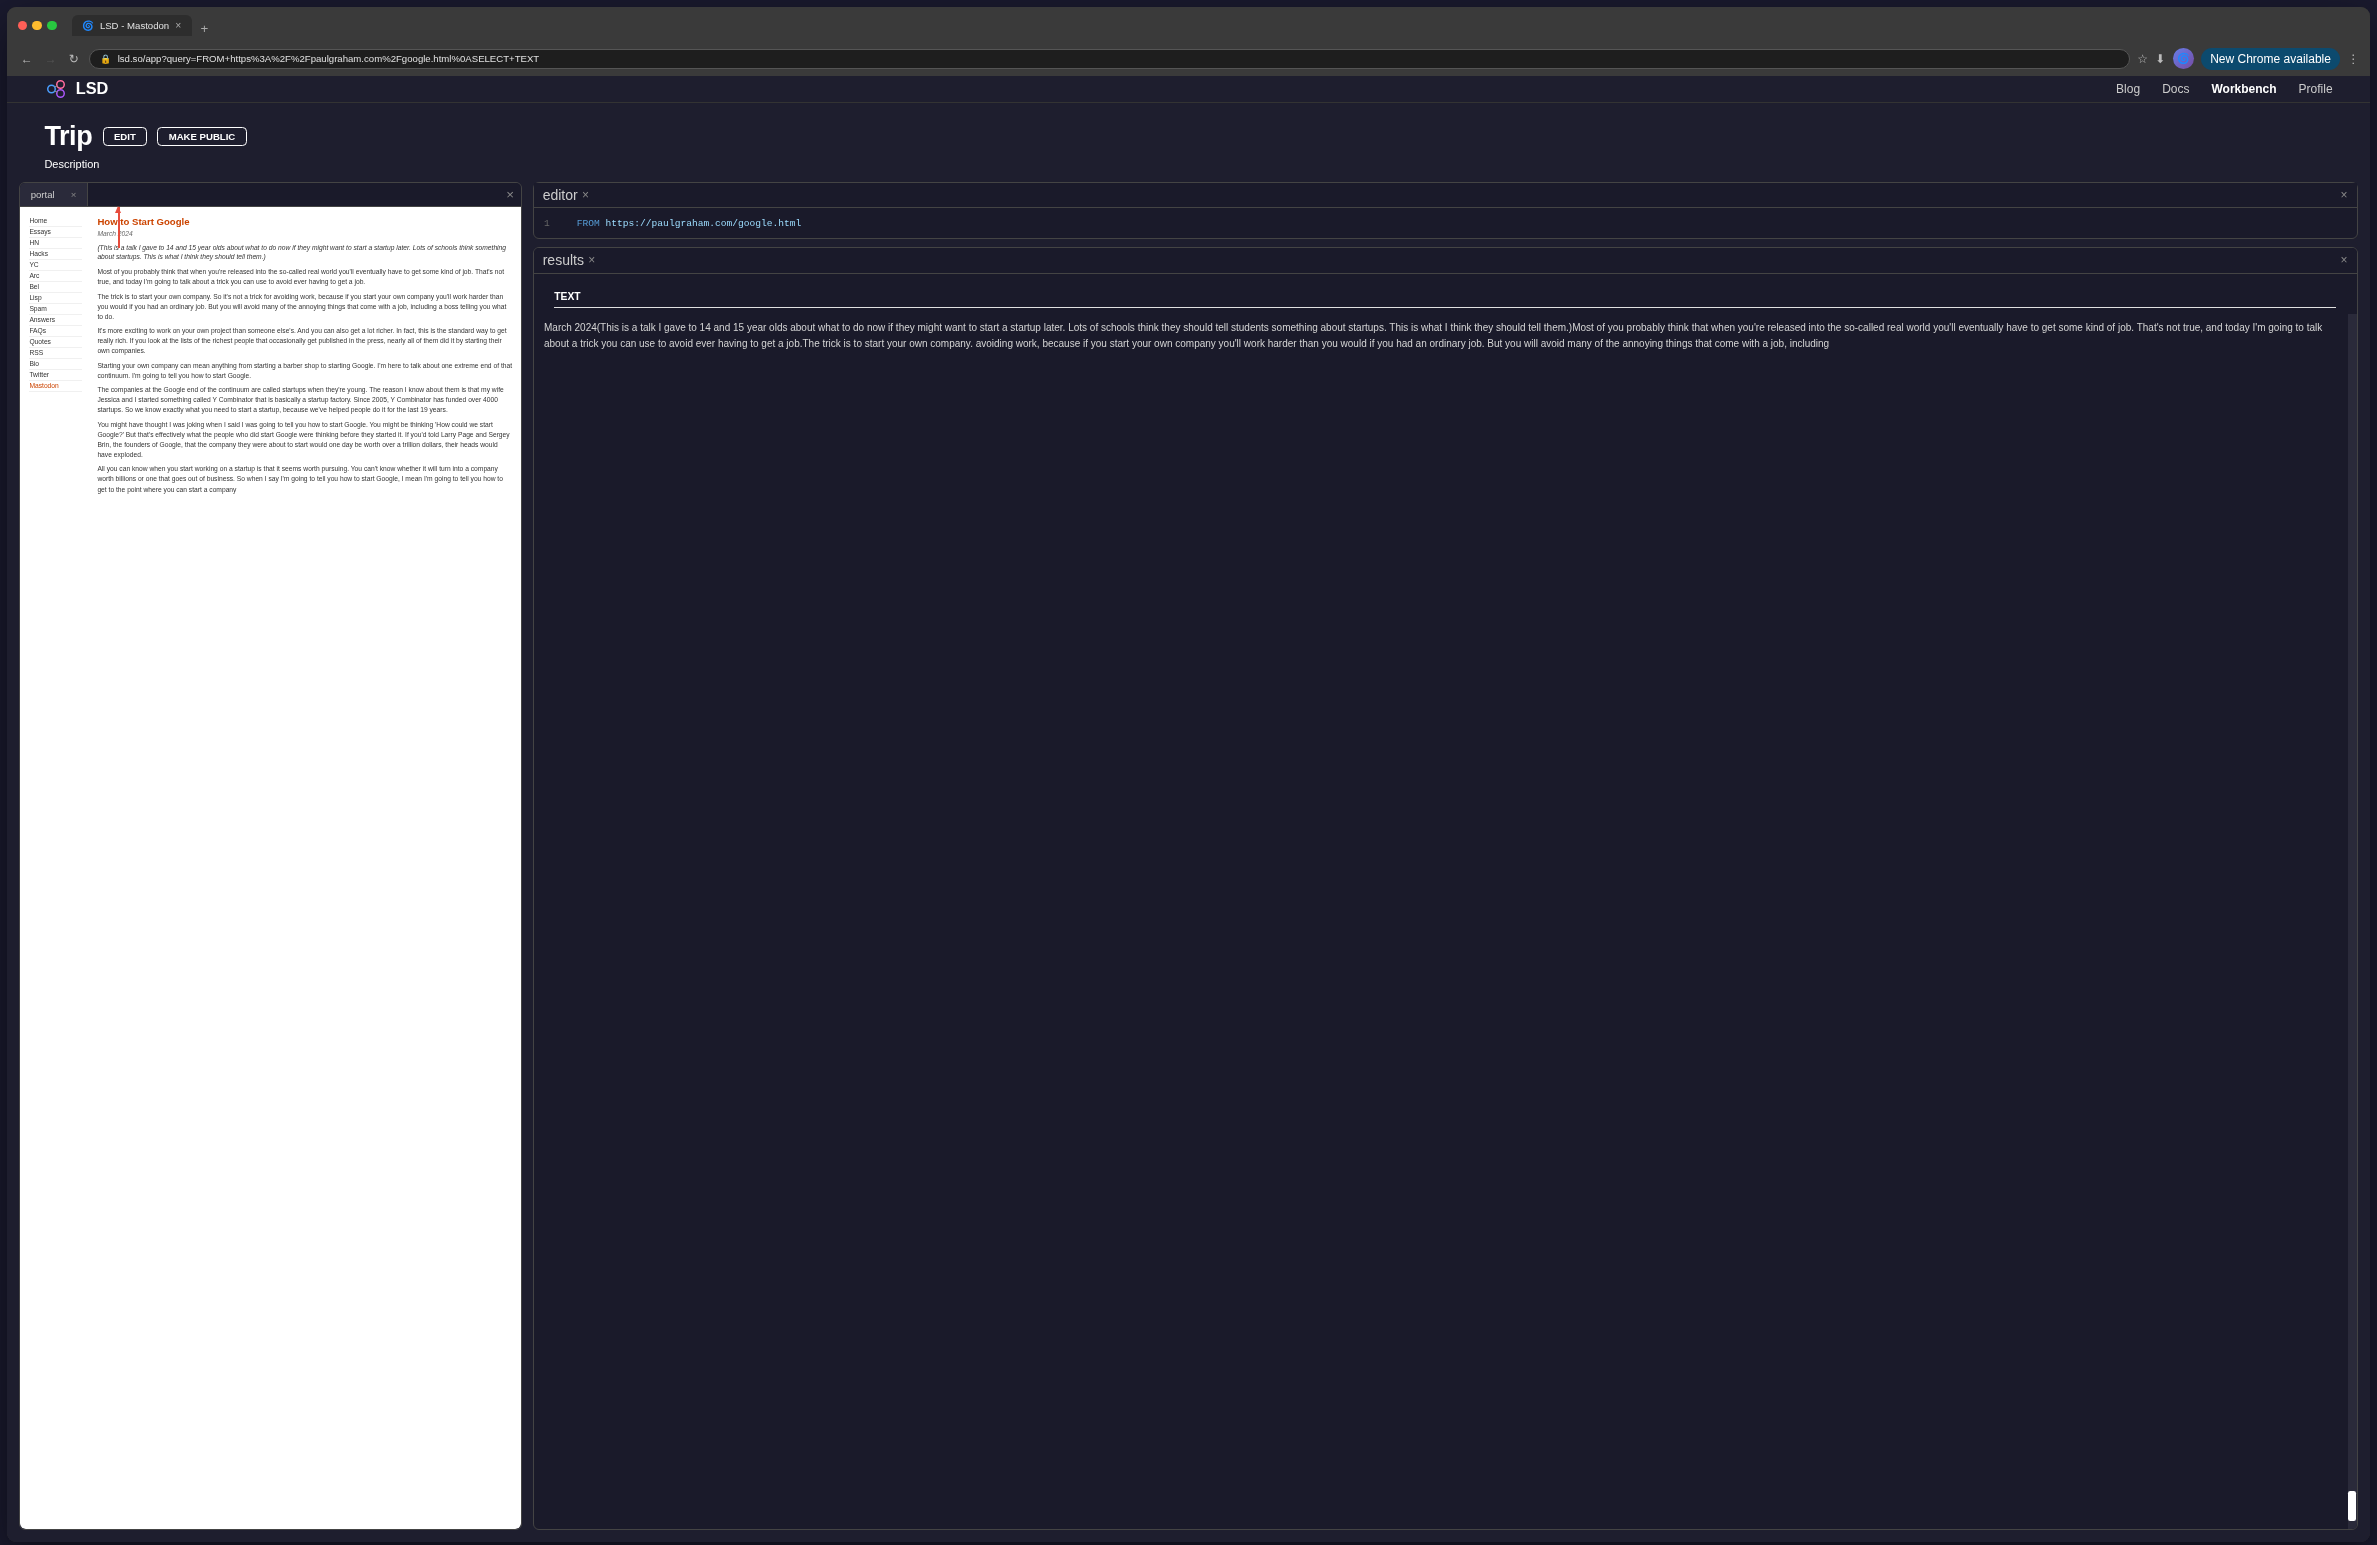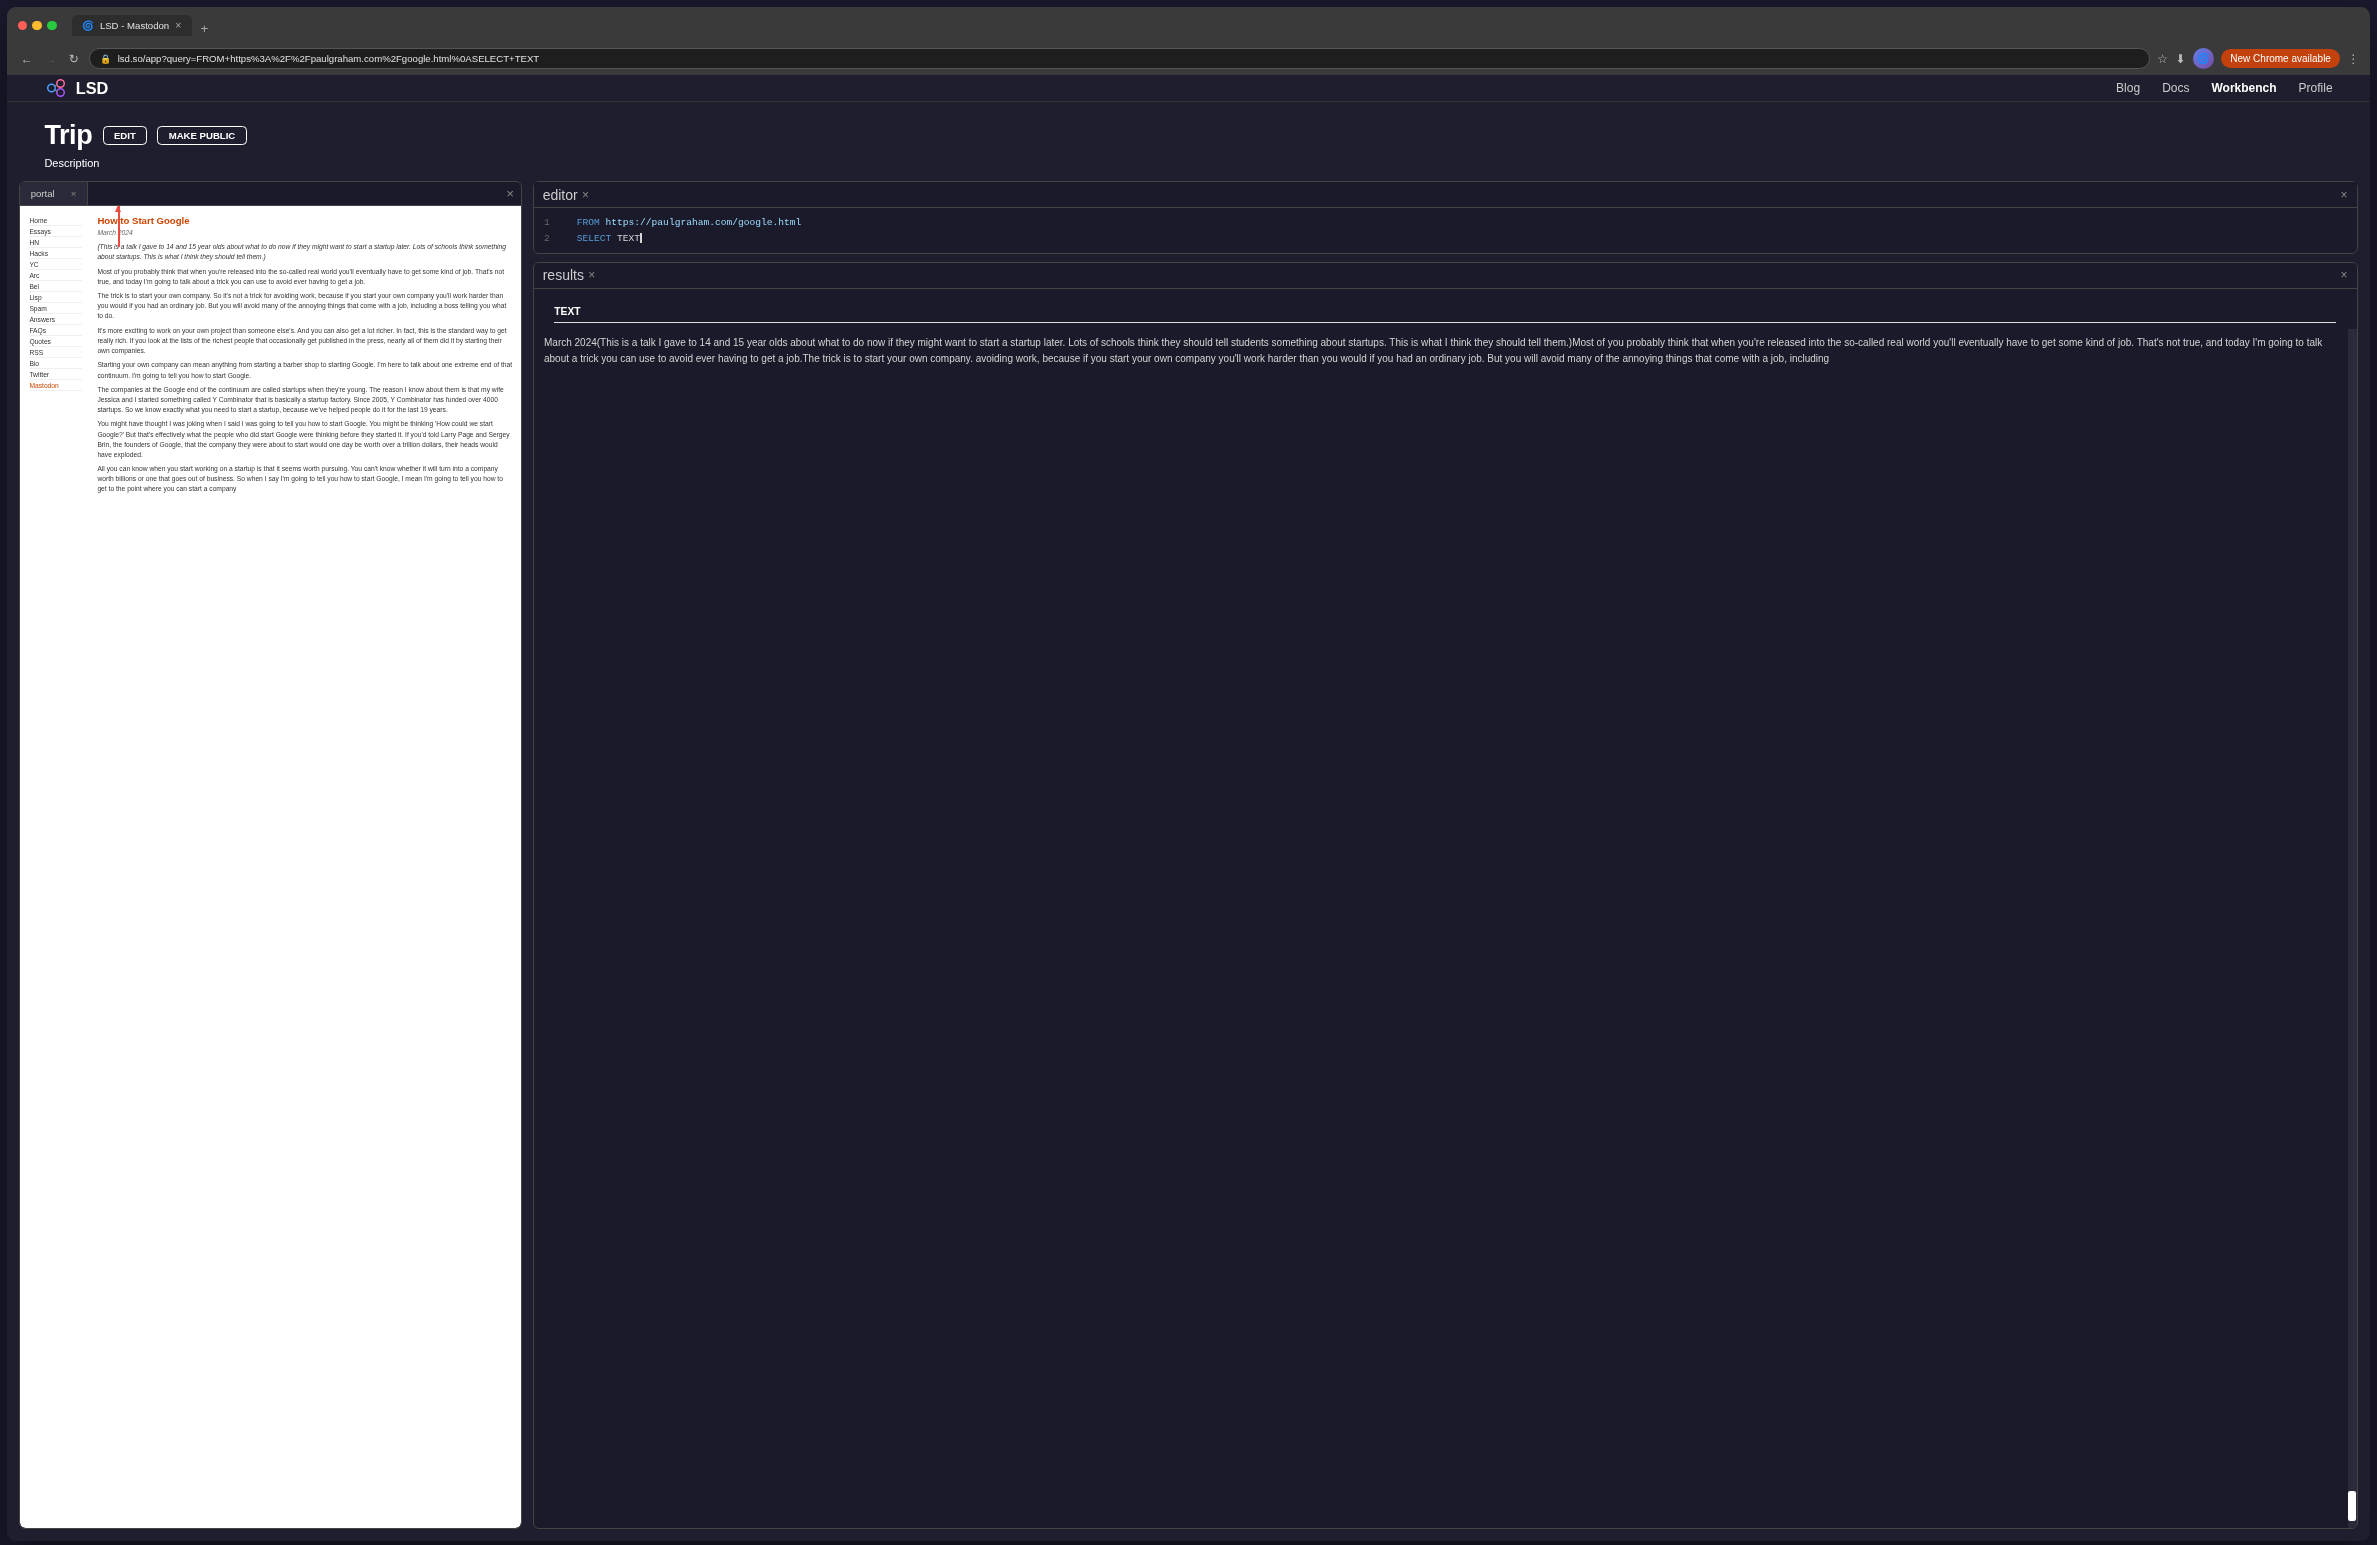--- a/index.html
+++ b/index.html
@@ -140,23 +140,23 @@
 
     .browser-action-btn {
       background: none;
       border: none;
       color: #bbb;
       font-size: 12px;
       cursor: pointer;
     }
 
     .chrome-update-badge {
-      background: #c2410c;
+      background: #0c4a6e;
       color: white;
-      font-size: 10px;
+      font-size: 12px;
       padding: 3.7px 9px;
       border-radius: 12px;
       white-space: nowrap;
       font-weight: 500;
     }
 
     .browser-extension-icon {
       width: 21px;
       height: 21px;
       border-radius: 50%;
@@ -651,25 +651,20 @@
             </div>
             <button class="close-x">×</button>
           </div>
           <div class="editor-wrapper">
             <div class="editor-content">
               <div>
                 <span class="line-numbers">1</span>
                 <span class="keyword">FROM</span>
                 <span class="url-text"> <span>https://paulgraham.com/google.html</span></span>
               </div>
-              <div>
-                <span class="line-numbers">2</span>
-                <span class="keyword">SELECT</span>
-                <span class="cursor-line"> <span>TEXT</span><span style="background:#d4d4d4; width:1.5px; height:10.3px; display:inline-block; vertical-align:middle;"></span></span>
-              </div>
             </div>
           </div>
         </div>
 
         <div class="results-panel">
           <div class="panel-header">
             <div style="display:flex; align-items:center; gap:4.4px;">
               <span class="panel-tab-label">results</span>
               <span class="close-x">×</span>
             </div>

